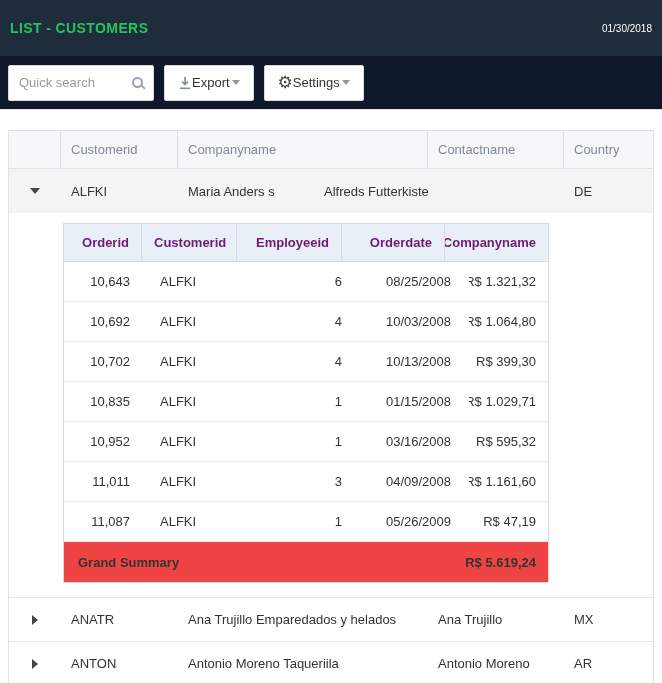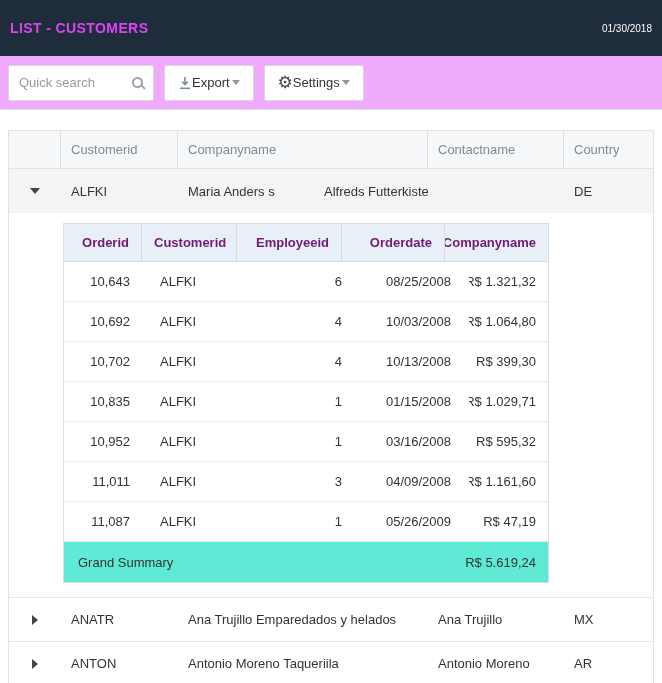--- a/index.html
+++ b/index.html
@@ -3,26 +3,26 @@
 <meta charset="utf-8">
 <style>
   * { margin:0; padding:0; box-sizing:border-box; }
   html,body { width:662px; height:683px; overflow:hidden; background:#fff;
               font-family:"Liberation Sans", sans-serif; }
   .app { width:662px; height:683px; overflow:hidden; background:#fff; }
 
   
   .topbar { height:56px; background:#1f2c3b; display:flex; align-items:center;
             justify-content:space-between; padding:0 10px; }
-  .topbar .title { color:#d946ef; font-size:14px; font-weight:bold; letter-spacing:.4px; }
+  .topbar .title { color:#22c55e; font-size:14px; font-weight:bold; letter-spacing:.4px; }
   .topbar .date { color:#fff; font-size:10px; }
 
   
   .toolbar { height:54px; display:flex; align-items:center; gap:10px;
-             padding:0 8px; border-bottom:1px solid #e3e3e3; background:#f0abfc; }
+             padding:0 8px; border-bottom:1px solid #e3e3e3; background:#0f172a; }
   .searchbox { width:146px; height:36px; border:1px solid #d9d9d9; border-radius:2px;
                display:flex; align-items:center; padding:0 10px; background:#fff; }
   .searchbox input { flex:1; min-width:0; border:none; outline:none; font-size:13px;
                      color:#555; font-family:"Liberation Sans", sans-serif; background:transparent; }
   .searchbox input::placeholder { color:#9a9a9a; }
   .mag { width:11px; height:11px; border:2px solid #98a2ae; border-radius:50%;
          position:relative; display:inline-block; flex:none; }
   .mag::after { content:''; position:absolute; width:6px; height:2px; background:#98a2ae;
                 transform:rotate(45deg); right:-5px; bottom:-2px; border-radius:1px; }
   .btn { height:36px; display:inline-flex; align-items:center; padding:0 13px;
@@ -58,21 +58,21 @@
   .d0 { width:78px; flex:none; justify-content:flex-end; }
   .d1 { width:95px; flex:none; }
   .d2 { width:105px; flex:none; justify-content:flex-end; }
   .d3 { width:103px; flex:none; justify-content:flex-end; }
   .d4 { flex:1; justify-content:flex-end; }
   .d-head { display:flex; height:38px; background:#e9eff6; border-bottom:1px solid #d7dce2;
             color:#701a75; font-weight:bold; }
   .d-head .dc { border-right:1px solid #d3dae2; cursor:pointer; }
   .d-head .dc:last-child { border-right:none; }
   .d-row { display:flex; height:40px; border-bottom:1px solid #ececec; background:#fff;gap:6px; }
-  .d-sum { display:flex; align-items:center; height:40px; background:#5eead4; font-weight:normal; }
+  .d-sum { display:flex; align-items:center; height:40px; background:#ef4444; font-weight:bold; }
   .d-sum .lbl { padding-left:14px; }
   .d-sum .val { margin-left:auto; padding-right:12px; }
 </style>
 </head>
 <body>
 
 <div class="app">
 
   <div class="topbar">
     <span class="title">LIST - CUSTOMERS</span>

